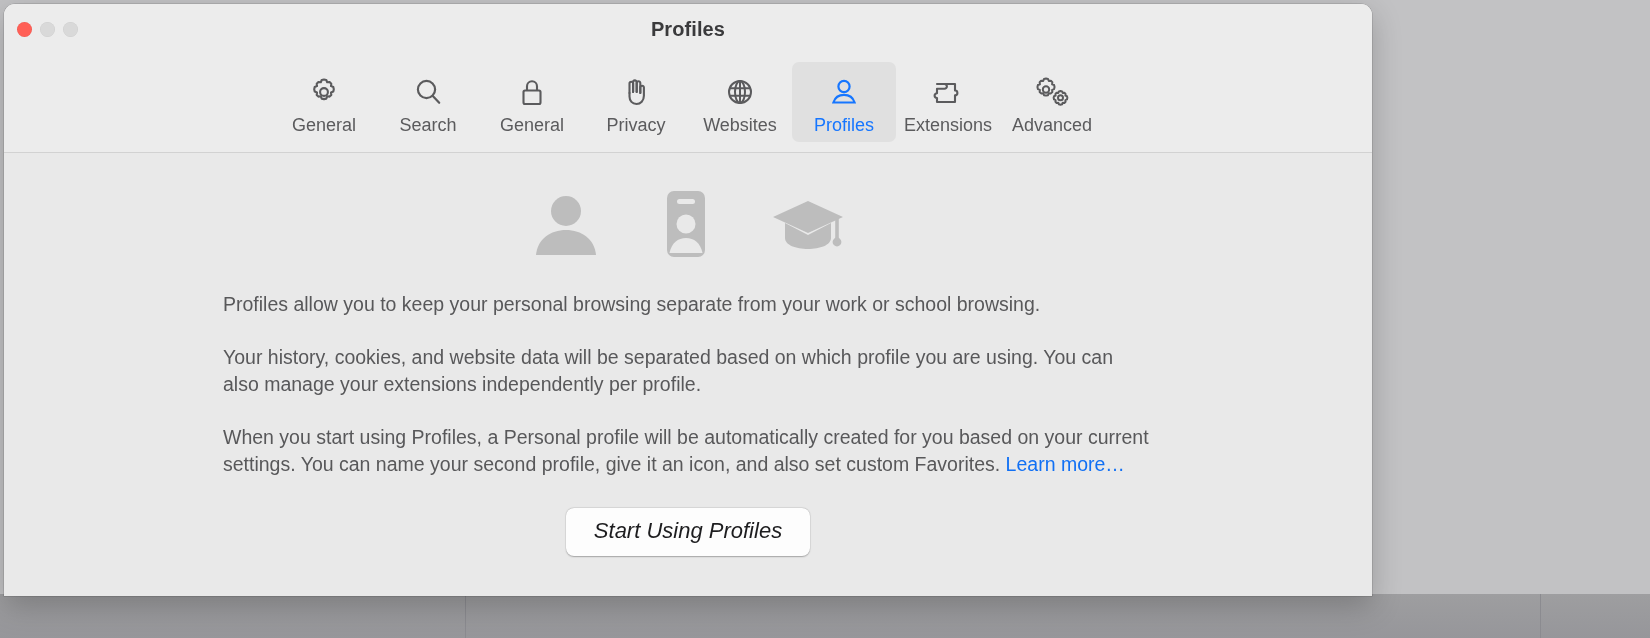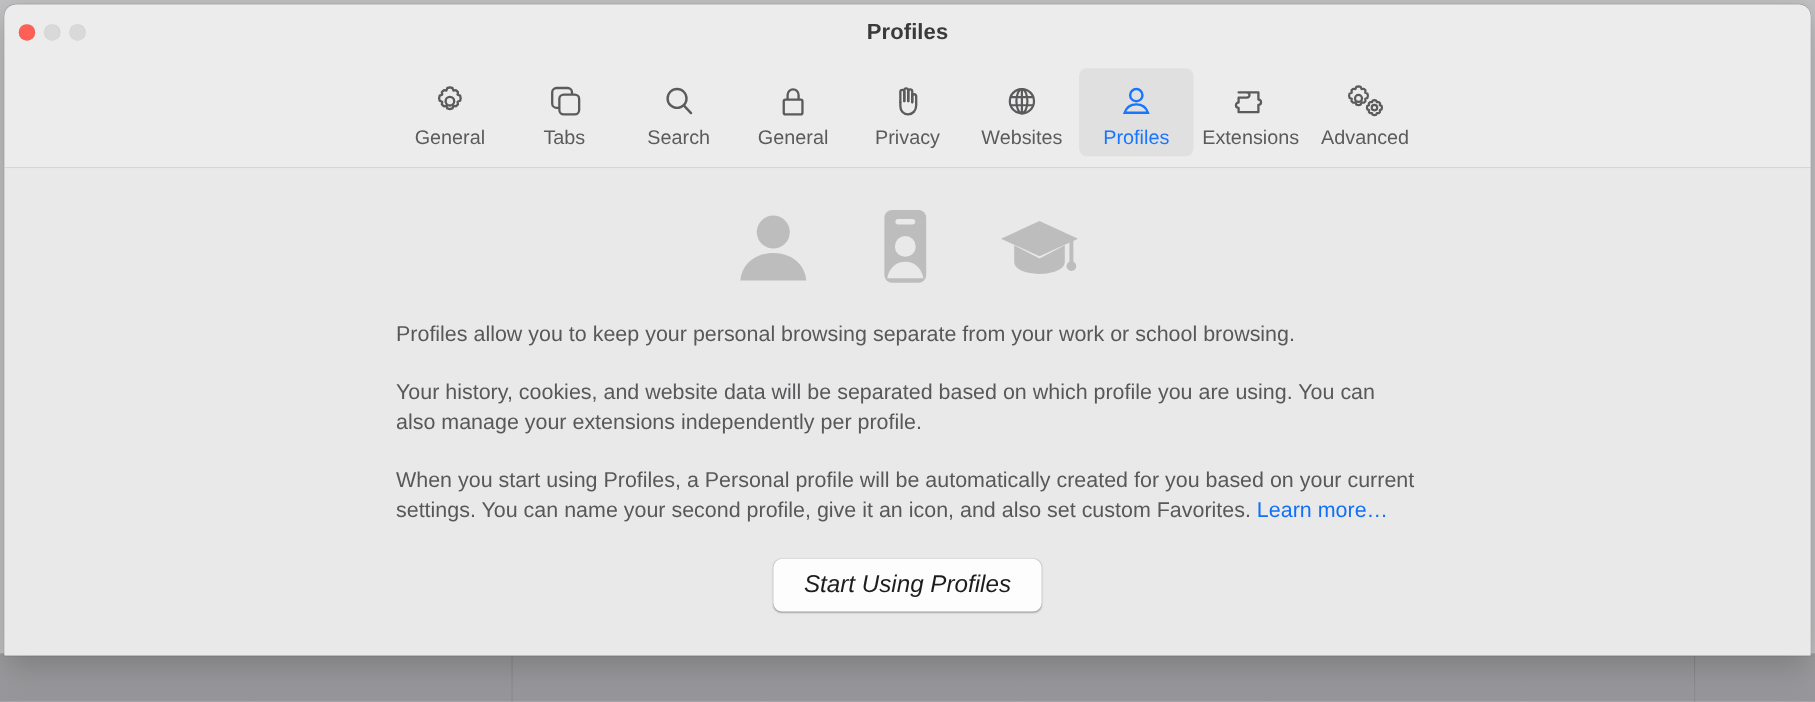--- a/index.html
+++ b/index.html
@@ -21,21 +21,21 @@
     background:linear-gradient(180deg,#9e9ea0 0%, #96969a 100%);
   }
   .desktop-band .seam {
     position:absolute; top:0; height:44px; width:1px; background:#8b8b90;
   }
 
   
   .window {
     position:absolute;
     left:4px; top:4px;
-    width:1642px; height:592px;
+    width:1368px; height:592px;
     background:#ececec;
     border-radius:11px 11px 0 0;
     box-shadow:0 0 0 0.5px rgba(0,0,0,0.20), 0 10px 30px rgba(0,0,0,0.22);
     overflow:hidden;
   }
 
   
   .titlebar {
     position:relative;
     height:56px;
@@ -172,29 +172,20 @@
     <div class="tb-item">
       <span class="tb-icon">
         <svg width="40" height="40" viewBox="0 0 40 40" fill="none" stroke="#5b5b5d" stroke-width="2.1" stroke-linejoin="round">
           <path d="M20 7.5l2.3.5.9 2.3 2.4-.3 1.7 1.7-.3 2.4 2.3.9.5 2.3-.5 2.3-2.3.9.3 2.4-1.7 1.7-2.4-.3-.9 2.3-2.3.5-2.3-.5-.9-2.3-2.4.3-1.7-1.7.3-2.4-2.3-.9-.5-2.3.5-2.3 2.3-.9-.3-2.4 1.7-1.7 2.4.3.9-2.3z"></path>
           <circle cx="20" cy="20" r="3.9"></circle>
         </svg>
       </span>
       <span class="tb-label">General</span>
     </div>
 
-    <div class="tb-item">
-      <span class="tb-icon">
-        <svg width="40" height="40" viewBox="0 0 40 40" fill="none" stroke="#5b5b5d" stroke-width="2.1">
-          <rect x="9" y="8" width="18" height="18" rx="4"></rect>
-          <rect x="15.5" y="14" width="18" height="18" rx="4" fill="#ececec"></rect>
-        </svg>
-      </span>
-      <span class="tb-label">Tabs</span>
-    </div>
 
 
 
     <div class="tb-item">
       <span class="tb-icon">
         <svg width="40" height="40" viewBox="0 0 40 40" fill="none" stroke="#5b5b5d" stroke-width="2.2" stroke-linecap="round">
           <circle cx="18.5" cy="17.5" r="8.6"></circle>
           <path d="M24.8 24l6.4 6.8"></path>
         </svg>
       </span>

